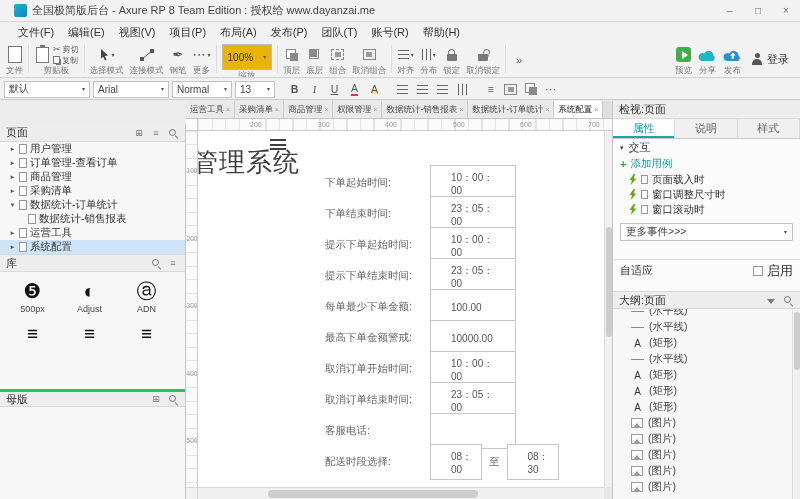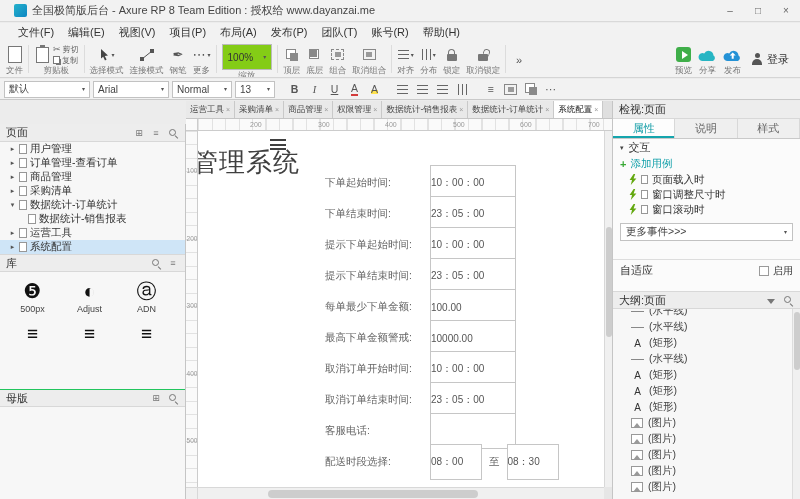--- a/index.html
+++ b/index.html
@@ -23,21 +23,21 @@
   
   .toolbar1 { position:absolute; top:41px; left:0; right:0; height:37px; background:#f2f2f2;
               border-bottom:1px solid #d5d5d5; display:flex; align-items:stretch; padding:1px 3px; overflow:hidden; }
   .tgroup { display:flex; flex-direction:column; align-items:center; padding:2px 3px 1px; flex:none; }
   .tg-icons { flex:1; display:flex; align-items:center; gap:3px; }
   .tg-label { font-size:8.5px; color:#777; white-space:nowrap; line-height:10px; }
   .tbtn { min-width:16px; height:20px; display:flex; align-items:center; justify-content:center; gap:2px; color:#555; }
   .tsep { width:1px; background:#dcdcdc; margin:3px 2px; flex:none; }
   .caret { font-size:6px; color:#555; line-height:1; }
   .glyph13 { font-size:13px; line-height:1; }
-  .zoom-box { border:1px solid #bbb; background:#84cc16; height:17px; display:flex; align-items:center;
+  .zoom-box { border:1px solid #bbb; background:#eab308; height:17px; display:flex; align-items:center;
               gap:10px; padding:12px 5px; font-size:10px; color:#333; }
   .clip-col { display:flex; flex-direction:column; justify-content:center; gap:1px; }
   .clip-sm { display:flex; align-items:center; gap:2px; font-size:8px; color:#666; height:10px; }
   .ic-pagebig { width:14px; height:17px; background:#fff; border:1px solid #777; }
   .ic-clip { width:13px; height:16px; background:#fff; border:1px solid #777; position:relative; }
   .ic-clip::before { content:''; position:absolute; left:3px; top:-3px; width:5px; height:3px; background:#777; }
   .ic-copy { width:7px; height:8px; border:1px solid #777; background:#fff; box-shadow:2px 2px 0 -1px #777; }
   .ic-layer { width:12px; height:12px; position:relative; }
   .ic-layer::before { content:''; position:absolute; left:0; top:0; width:8px; height:8px; border:1px solid #888; background:#fff; }
   .ic-layer::after { content:''; position:absolute; right:0; bottom:0; width:8px; height:8px; background:#8a8a8a; }
@@ -92,21 +92,21 @@
   .tarrow { width:7px; font-size:7px; color:#555; text-align:center; flex:none; }
   .ic-page { width:8px; height:10px; background:#fff; border:1px solid #979797; flex:none; }
   .ic-page.sm { width:7px; height:9px; }
   .lib-select { margin:4px 5px 0; height:17px; background:#fff; border:1px solid #c2c2c2; display:flex;
                 align-items:center; justify-content:space-between; padding:0 5px; font-size:10.5px; color:#333; }
   .lib-grid { display:flex; flex-wrap:wrap; padding:4px 4px 0; }
   .lib-item { width:57px; display:flex; flex-direction:column; align-items:center; gap:2px; padding:4px 0 5px; }
   .lib-glyph { font-size:20px; line-height:22px; color:#111; }
   .lib-glyph.menu-g { font-size:19px; font-weight:bold; }
   .lib-label { font-size:9px; color:#444; }
-  .masters-hdr { position:absolute; top:265px; left:0; right:0; border-top:1px solid #22c55e; }
+  .masters-hdr { position:absolute; top:265px; left:0; right:0; border-top:3px solid #22c55e; }
 
   
   .center { position:absolute; top:101px; bottom:0; left:186px; right:188px; background:#e6e6e6; }
   .doc-tabs { height:18px; display:flex; background:#dfdfdf; border-bottom:1px solid #c5c5c5; overflow:hidden; }
   .dtab { display:flex; align-items:center; gap:2px; padding:0 4px; border-right:1px solid #c9c9c9;
           background:#e9e9e9; font-size:8.5px; color:#444; white-space:nowrap; flex:none; }
   .dtab.active { background:#fff; color:#222; }
   .dtab .tx { font-size:7px; color:#999; }
   .ruler-corner { position:absolute; top:18px; left:0; width:12px; height:12px; background:#fafafa;
                   border-right:1px solid #ccc; border-bottom:1px solid #ccc; z-index:2; }
@@ -116,21 +116,21 @@
   .ruler-v { position:absolute; top:30px; left:0; width:12px; bottom:12px; background:#fafafa; border-right:1px solid #ccc;
              background-image:repeating-linear-gradient(to bottom,#e2e2e2 0 1px,transparent 1px 13.5px); overflow:hidden; }
   .rv-num { position:absolute; left:0; width:12px; text-align:center; font-size:6.5px; color:#999; }
   .canvas { position:absolute; top:30px; left:12px; right:8px; bottom:12px; background:#ffffff; overflow:hidden; }
   .page-title { position:absolute; left:-6px; top:14px; font-size:26px; color:#3f3f3f; white-space:nowrap; letter-spacing:1px; }
   .burger { position:absolute; left:72px; top:8px; width:16px; }
   .burger i { display:block; height:2px; background:#3f3f3f; margin-bottom:2.5px; }
   .frow { position:absolute; left:127px; display:flex; align-items:center; }
   .flabel { width:105px; font-size:10.5px; color:#666; white-space:nowrap; flex:none; }
   .finput { width:86px; height:36px; border:1px solid #c6c6c6; background:#fff; display:flex; align-items:center;
-            padding:0 0; font-size:10px; color:#555; overflow:hidden; }
+            padding:0 20px; font-size:10px; color:#555; overflow:hidden; }
   .finput.small { width:52px; }
   .fto { margin:0 7px; font-size:10.5px; color:#666; }
   .canvas-vscroll { position:absolute; top:30px; right:0; width:8px; bottom:12px; background:#f0f0f0; border-left:1px solid #d8d8d8; }
   .cv-thumb { position:absolute; top:96px; left:1px; width:6px; height:110px; background:#cdcdcd; border-radius:3px; }
   .canvas-hscroll { position:absolute; bottom:0; left:12px; right:8px; height:12px; background:#f0f0f0; border-top:1px solid #d8d8d8; }
   .ch-thumb { position:absolute; left:70px; top:2px; width:210px; height:8px; background:#cdcdcd; border-radius:4px; }
   .scroll-corner { position:absolute; bottom:0; left:0; width:12px; height:12px; background:#f0f0f0;
                    border-top:1px solid #d8d8d8; border-right:1px solid #d8d8d8; }
 
   
@@ -143,21 +143,21 @@
   .sec-row { height:17px; display:flex; align-items:center; gap:5px; padding:0 7px; color:#333; }
   .sec-caret { font-size:7px; color:#444; }
   .add-case { height:16px; display:flex; align-items:center; gap:4px; padding:0 7px; color:#12a0aa; font-size:10.5px; }
   .plus-g { color:#39a935; font-weight:bold; font-size:11px; line-height:1; }
   .event-row { height:15px; display:flex; align-items:center; gap:4px; padding-left:16px; font-size:10.5px; color:#333; }
   .more-events { margin:6px 7px 0; height:18px; border:1px solid #c2c2c2; background:#fff; display:flex;
                  align-items:center; justify-content:space-between; padding:0 5px; font-size:10.5px; color:#444; }
   .adaptive-row { margin:18px 0 0; border-top:1px solid #ddd; height:22px; display:flex; align-items:center;
                   gap:4px; padding:0 7px; color:#333; }
   .checkbox { width:10px; height:10px; border:1px solid #9a9a9a; background:#fff; margin-left:auto; flex:none; }
-  .enable-label { font-size:10px; }
+  .enable-label { font-size:13px; }
   .outline-hdr { position:absolute; top:190px; left:0; right:0; border-top:1px solid #d8d8d8; }
   .outline-list { position:absolute; top:208px; bottom:0; left:0; right:8px; overflow:hidden; }
   .orow { height:16px; display:flex; align-items:center; gap:5px; padding-left:18px; font-size:10.5px; color:#444; white-space:nowrap; }
   .orow:first-child { margin-top:-6px; }
   .ic-line { width:13px; height:1px; background:#888; flex:none; }
   .ic-A { width:13px; text-align:center; font-size:10px; color:#333; flex:none; }
   .ic-img { width:12px; height:10px; border:1px solid #999; position:relative; overflow:hidden; flex:none; background:#fff; }
   .ic-img::after { content:''; position:absolute; left:1px; bottom:-1px; border-left:4px solid transparent;
                    border-right:4px solid transparent; border-bottom:5px solid #999; }
   .outline-scroll { position:absolute; top:208px; bottom:0; right:0; width:8px; background:#f0f0f0; border-left:1px solid #ddd; }

